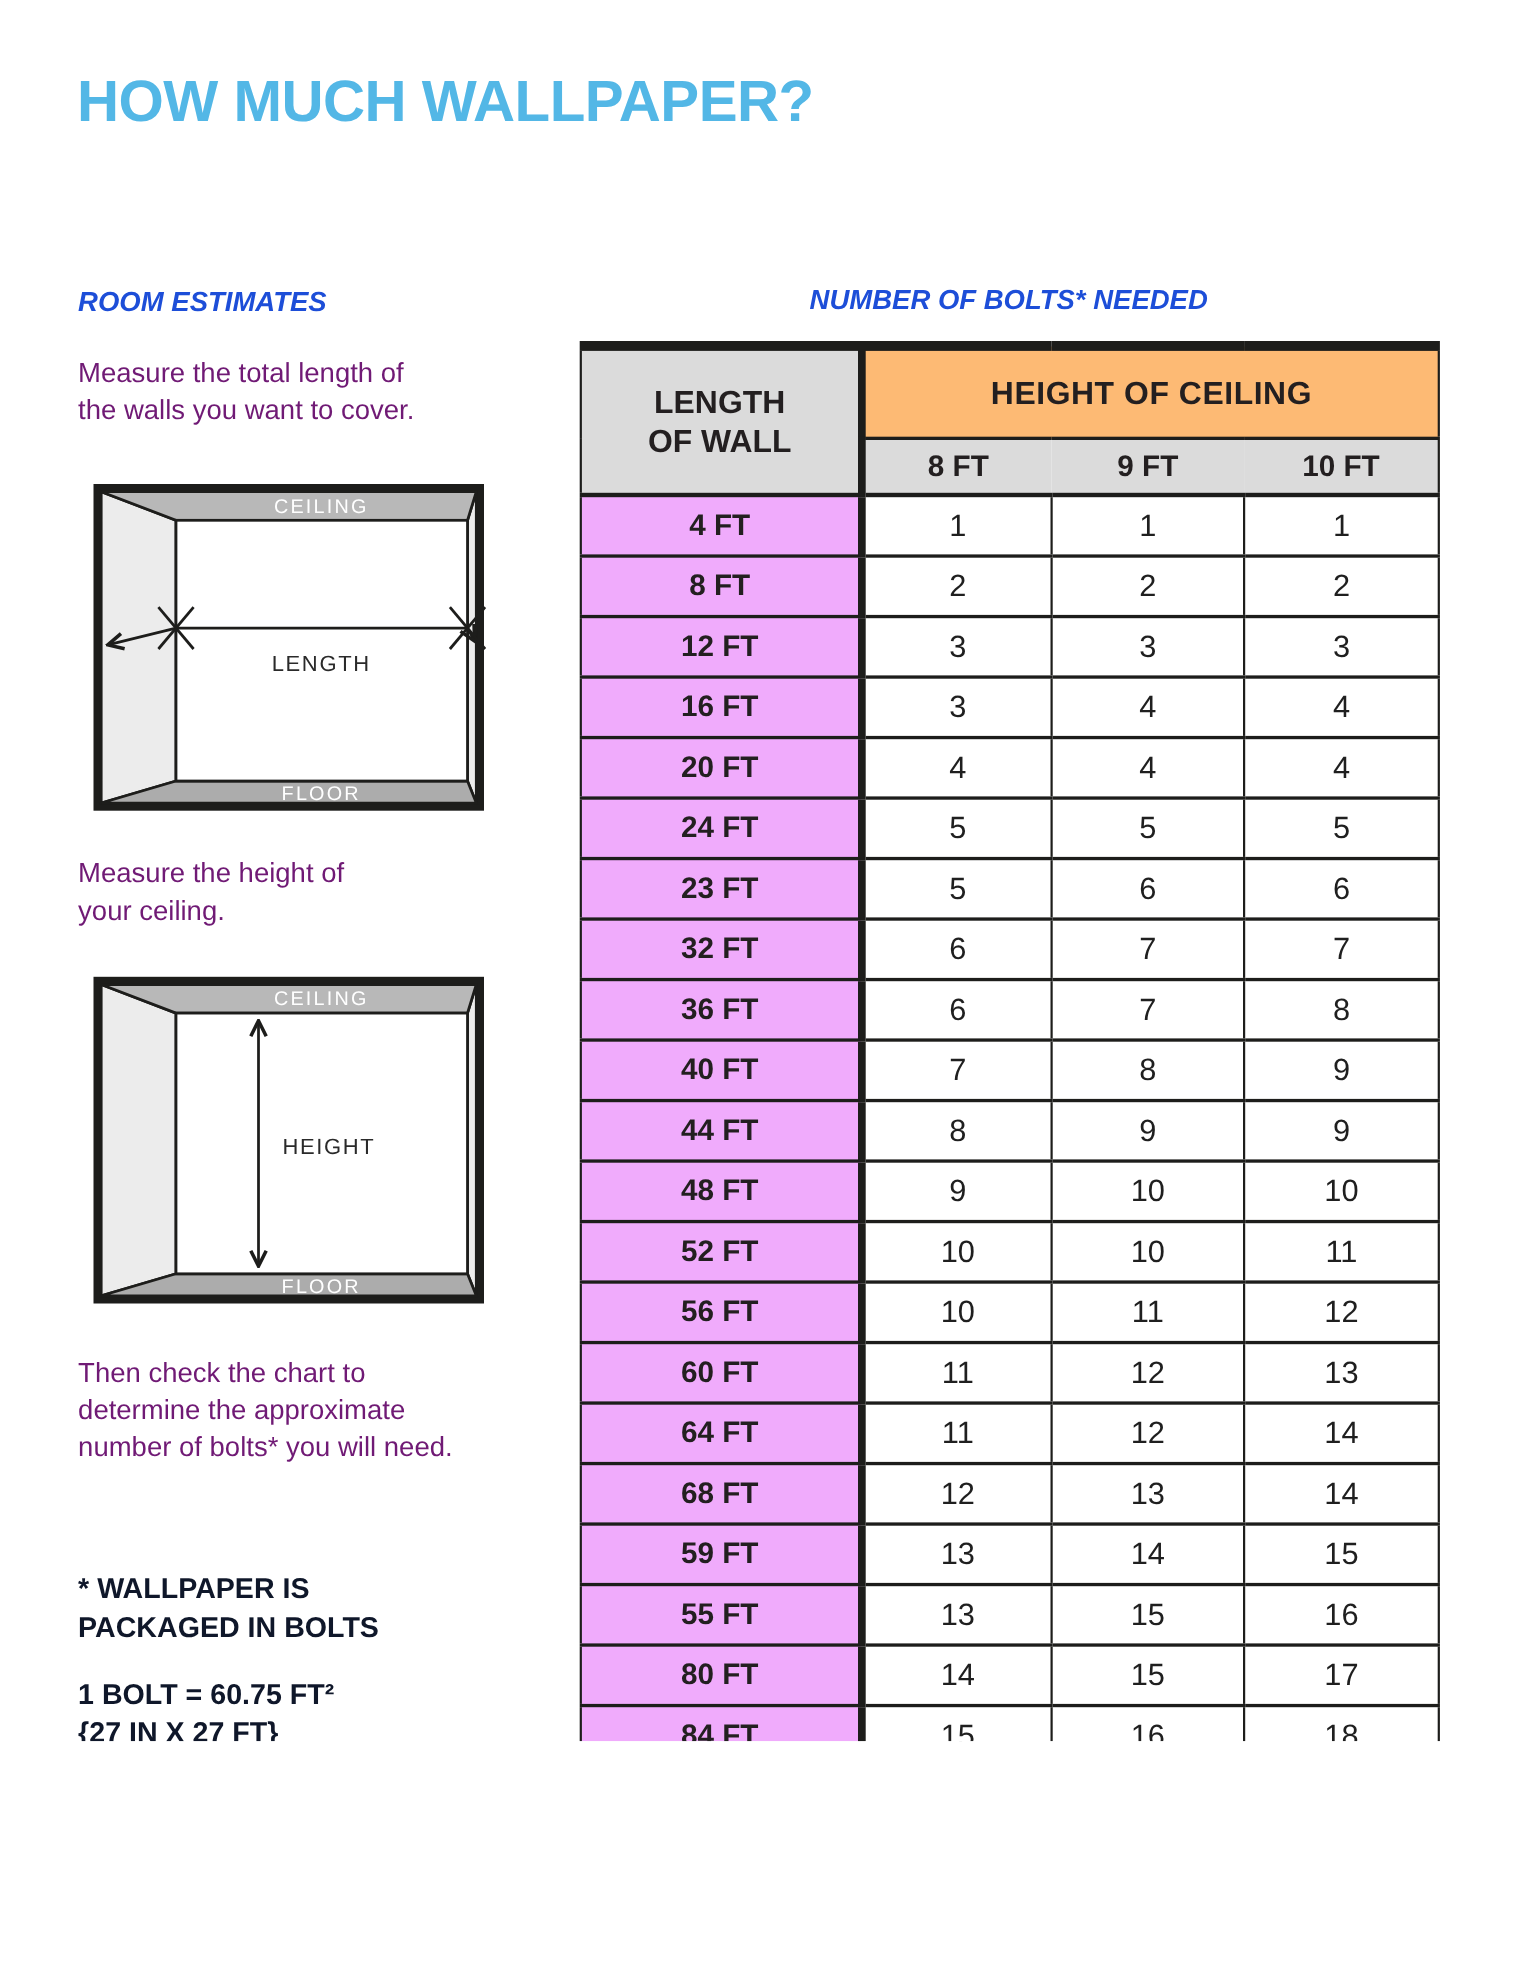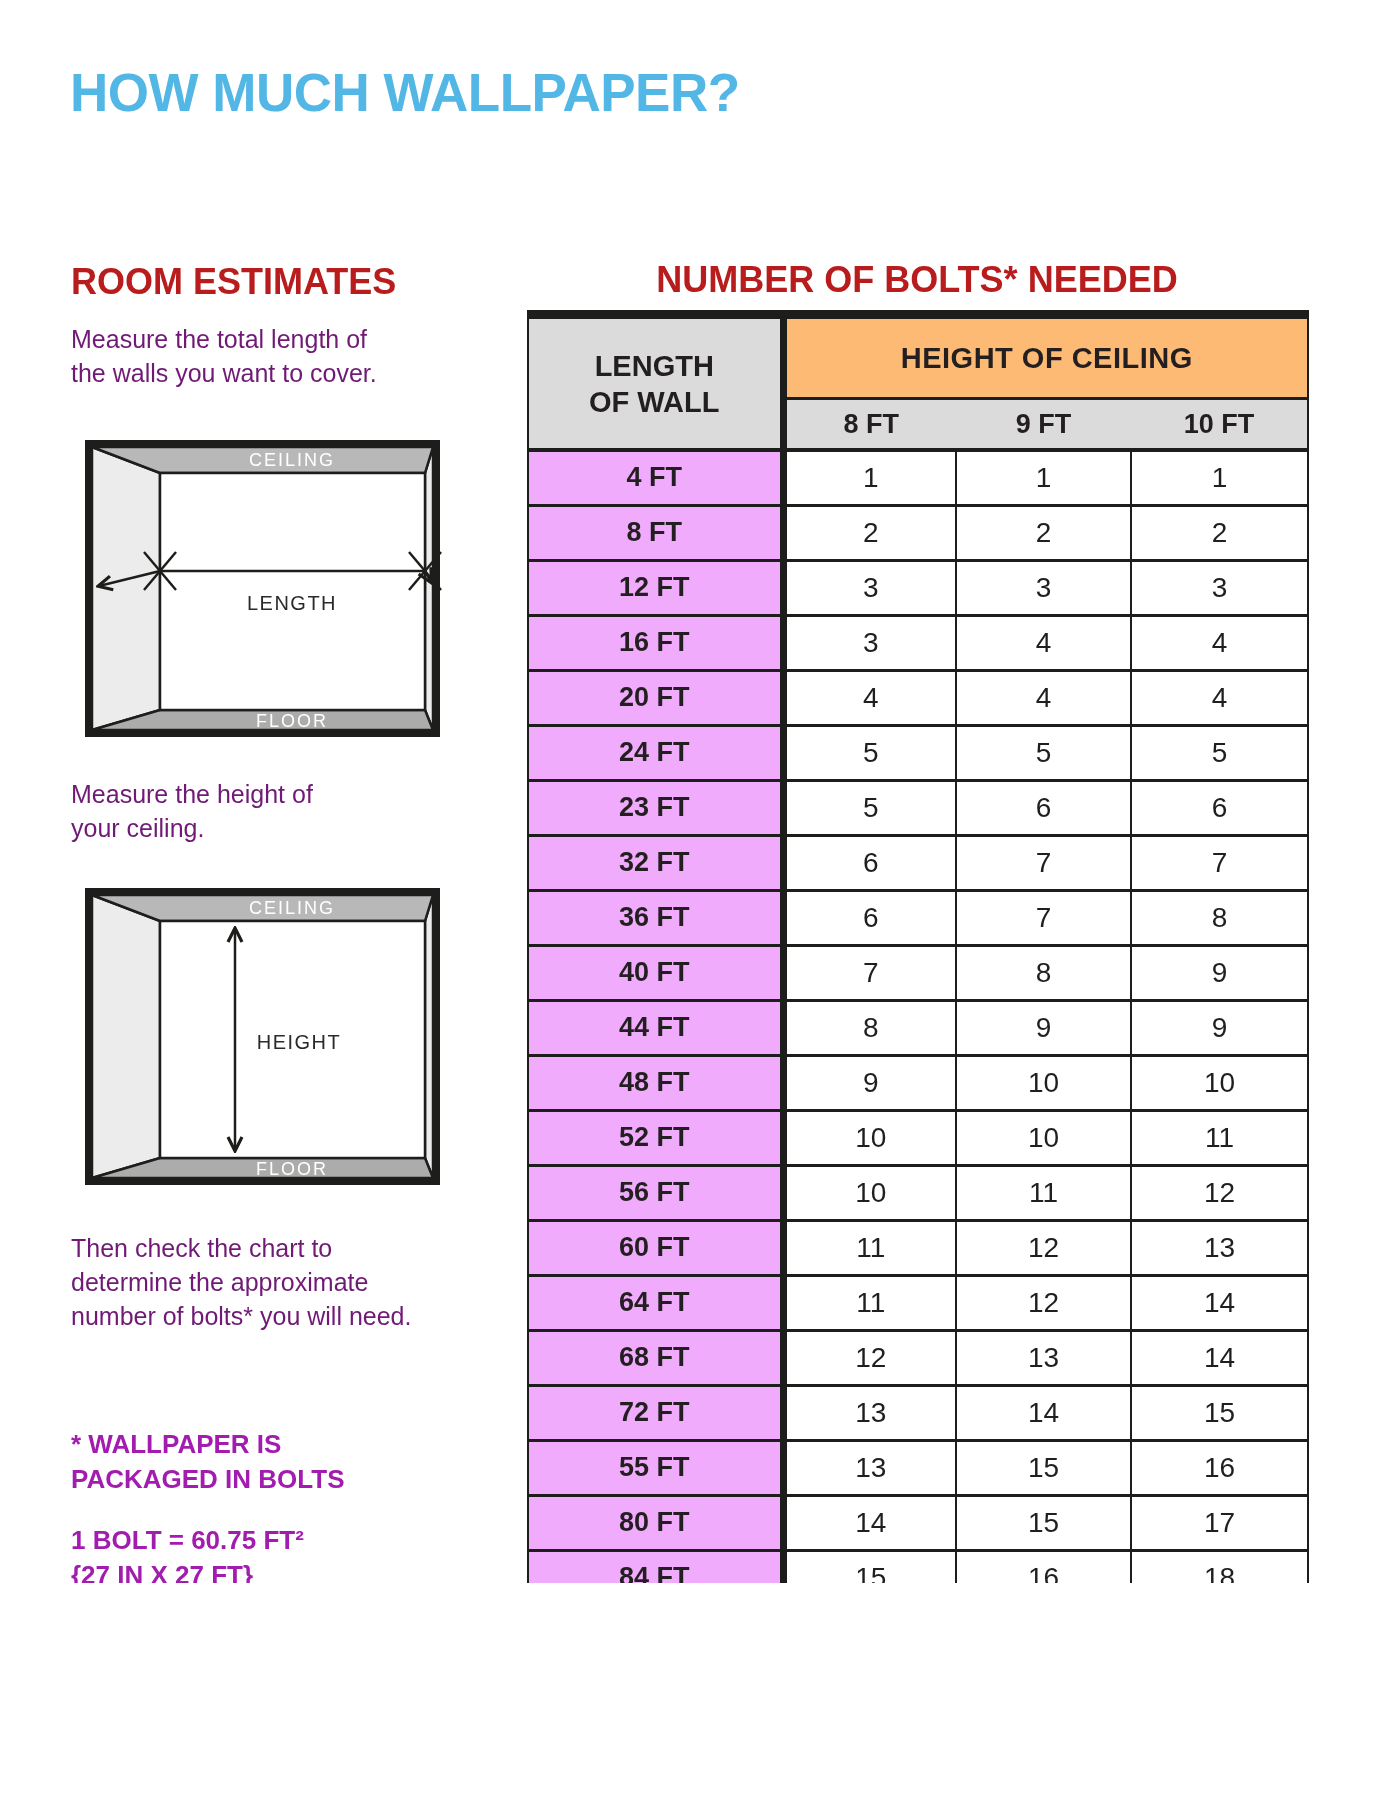--- a/index.html
+++ b/index.html
@@ -5,29 +5,29 @@
   html,body{margin:0;padding:0;background:#ffffff;}
   .page{
     position:relative;width:1391px;height:1583px;background:#ffffff;overflow:hidden;
     font-family:"Liberation Sans", sans-serif;color:#231f20;
   }
   .page-title{
     position:absolute;left:70px;top:62px;
     font-size:53px;font-weight:bold;color:#53b7e6;letter-spacing:-0.5px;white-space:nowrap;
   }
   .section-heading{
-    position:absolute;font-size:36px;font-weight:bold;color:#b91c1c;white-space:nowrap;
+    position:absolute;font-size:25px;font-weight:bold;color:#1d4ed8;white-space:nowrap;font-style:italic;
   }
   .heading-room{left:71px;top:261px;}
   .heading-bolts{left:527px;top:259px;width:780px;text-align:center;}
   .para{position:absolute;left:71px;font-size:25px;line-height:34px;color:#701a75;}
   .para-1{top:322px;}
   .para-2{top:777px;}
   .para-3{top:1231px;}
-  .note{position:absolute;left:71px;font-size:26px;line-height:35px;font-weight:bold;color:#a21caf;}
+  .note{position:absolute;left:71px;font-size:26px;line-height:35px;font-weight:bold;color:#0f172a;}
   .note-1{top:1427px;}
   .note-1 .indent{}
   .note-2{top:1523px;}
   .diagram{position:absolute;left:85px;width:355px;height:297px;}
   .diagram-1{top:440px;}
   .diagram-2{top:888px;}
   .diagram svg{overflow:visible;display:block;}
   .diagram text{font-family:"Liberation Sans", sans-serif;}
 
   .table-wrap{position:absolute;left:527px;top:310px;width:780px;}
@@ -270,21 +270,21 @@
             <td class="val">12</td>
             <td class="val">14</td>
           </tr>
           <tr>
             <th class="rowhead">68 FT</th>
             <td class="val">12</td>
             <td class="val">13</td>
             <td class="val">14</td>
           </tr>
           <tr>
-            <th class="rowhead">72 FT</th>
+            <th class="rowhead">59 FT</th>
             <td class="val">13</td>
             <td class="val">14</td>
             <td class="val">15</td>
           </tr>
           <tr>
             <th class="rowhead">55 FT</th>
             <td class="val">13</td>
             <td class="val">15</td>
             <td class="val">16</td>
           </tr>

